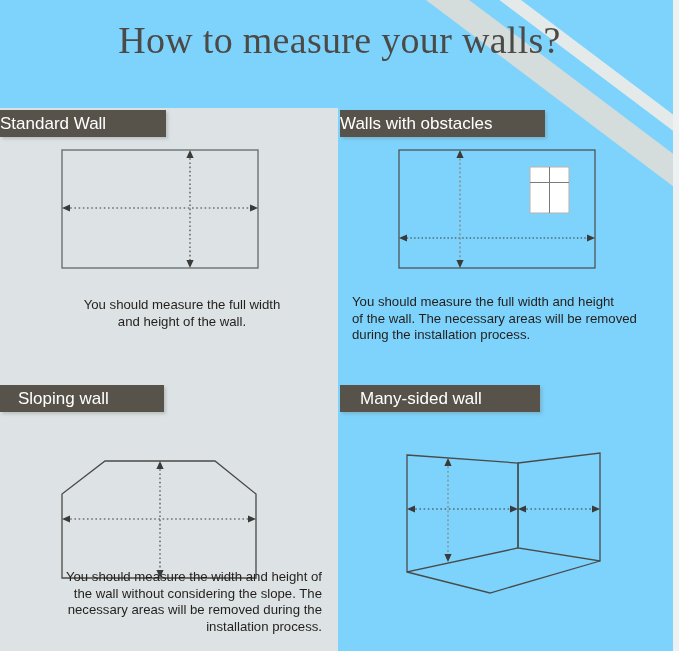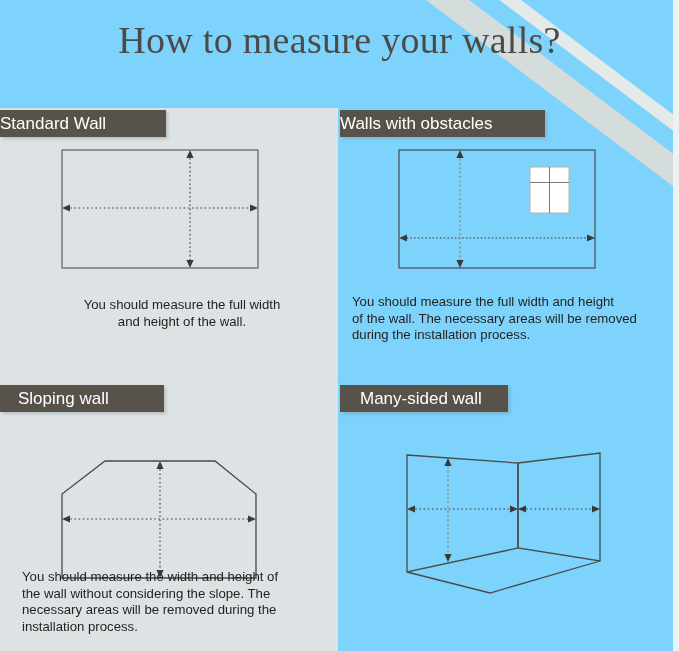--- a/index.html
+++ b/index.html
@@ -96,21 +96,21 @@
   }
   .panel-header span {
     color: #ffffff;
     font-size: 17px;
     font-weight: normal;
     white-space: nowrap;
   }
   .panel-1 .panel-header { left: 0;  width: 166px; }
   .panel-2 .panel-header { left: 0;  width: 205px; }
   .panel-3 .panel-header { left: 0;  width: 164px; padding-left: 18px; }
-  .panel-4 .panel-header { left: 0;  width: 168px; padding-left: 20px; }
+  .panel-4 .panel-header { left: 0;  width: 200px; padding-left: 20px; }
 
   
   .figure {
     position: absolute;
     left: 0;
     top: 30px;
     width: 100%;
     height: 160px;
   }
   .figure svg { display: block; }
@@ -119,21 +119,21 @@
   .caption {
     position: absolute;
     font-size: 13.2px;
     line-height: 16.5px;
     color: #231f1c;
     white-space: pre-line;
     margin-top: 9px;
   }
   .panel-1 .caption { left: 52px;  top: 180px; width: 260px; text-align: center; }
   .panel-2 .caption { left: 12px;  top: 177px; width: 310px; }
-  .panel-3 .caption { left: 22px;  top: 177px; width: 300px; }
+  .panel-3 .caption { left: 22px;  top: 177px; width: 300px; text-align: right; }
   .panel-4 .caption { left: 36px;  top: 185px; width: 300px; }
 </style>
 </head>
 <body>
 
 <div id="page">
 
   <div class="diag-band diag-band-2"></div>
   <div class="diag-band diag-band-1"></div>
   <div class="right-edge-strip"></div>

